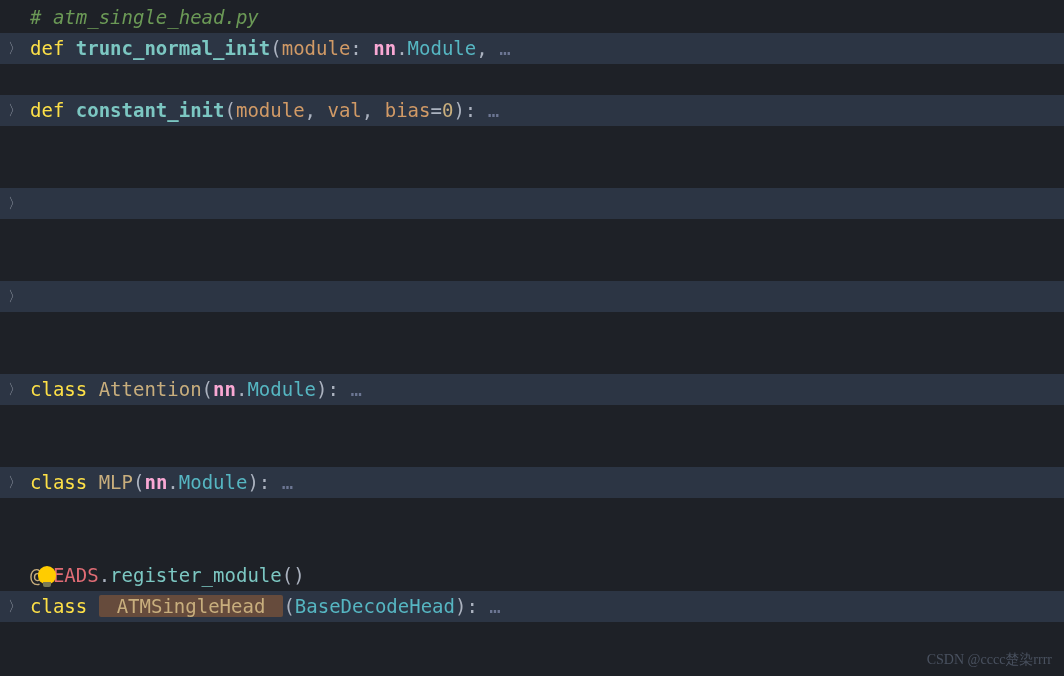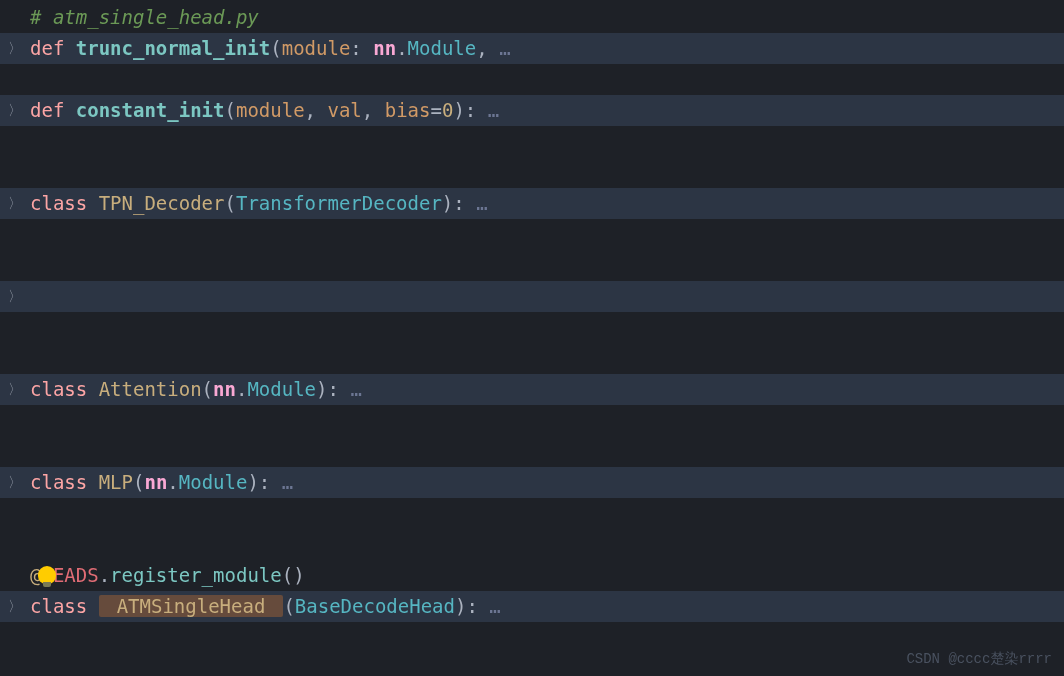--- a/index.html
+++ b/index.html
@@ -36,21 +36,21 @@
 }
 .code {
   white-space: pre;
   flex: 1;
 }
 .hl-line {
   background: #2c3544;
 }
 .spacer { height: 31px; }
 .comment { color: #6b9956; font-style: italic; }
-.keyword { color: #fca5a5; }
+.keyword { color: #fde047; }
 .fn-name { color: #7cc7c2; font-weight: bold; }
 .cls-name { color: #c8ae7d; }
 .type-name { color: #56b6c2; }
 .param { color: #d19a66; }
 .param-dim { color: #f9a8d4; font-weight: bold; }
 .num { color: #c8ae7d; }
 .punct { color: #abb2bf; }
 .dim-ellipsis { color: #6c7693; }
 .decorator { color: #c8ae7d; }
 .decorator-fn { color: #7cc7c2; }
@@ -79,21 +79,21 @@
   height: 5px;
   background: #7a7a54;
   border-radius: 0 0 2px 2px;
 }
 .watermark {
   position: absolute;
   bottom: 6px;
   right: 12px;
   color: #4a5260;
   font-size: 14px;
-  font-family: Liberation Mono, monospace;
+  font-family: Liberation Serif, serif;
 }
 </style>
 </head>
 <body>
 
 <div class="editor">
 
   <div class="line">
     <div class="gutter"></div>
     <div class="code"><span class="comment"># atm_single_head.py</span></div>
@@ -115,21 +115,20 @@
     <div class="code"><span class="keyword">def</span> <span class="fn-name">constant_init</span><span class="punct">(</span><span><span class="param">module</span><span class="punct">, </span><span class="param">val</span><span class="punct">, </span><span class="param">bias</span><span class="punct">=</span><span class="num">0</span></span><span class="punct">):</span> <span class="dim-ellipsis">…</span></div>
   </div>
 
   <div class="spacer"></div>
   <div class="spacer"></div>
 
   <div class="line hl-line">
     <div class="gutter">
         <span class="fold-arrow">〉</span>
       </div>
-    <div class="code"><span class="keyword">class</span> <span class="cls-name">TPN_Decoder</span><span class="punct">(</span><span><span class="type-name">TransformerDecoder</span></span><span class="punct">):</span> <span class="dim-ellipsis">…</span></div>
   </div>
 
   <div class="spacer"></div>
   <div class="spacer"></div>
 
   <div class="line hl-line">
     <div class="gutter">
         <span class="fold-arrow">〉</span>
       </div>
   </div>

